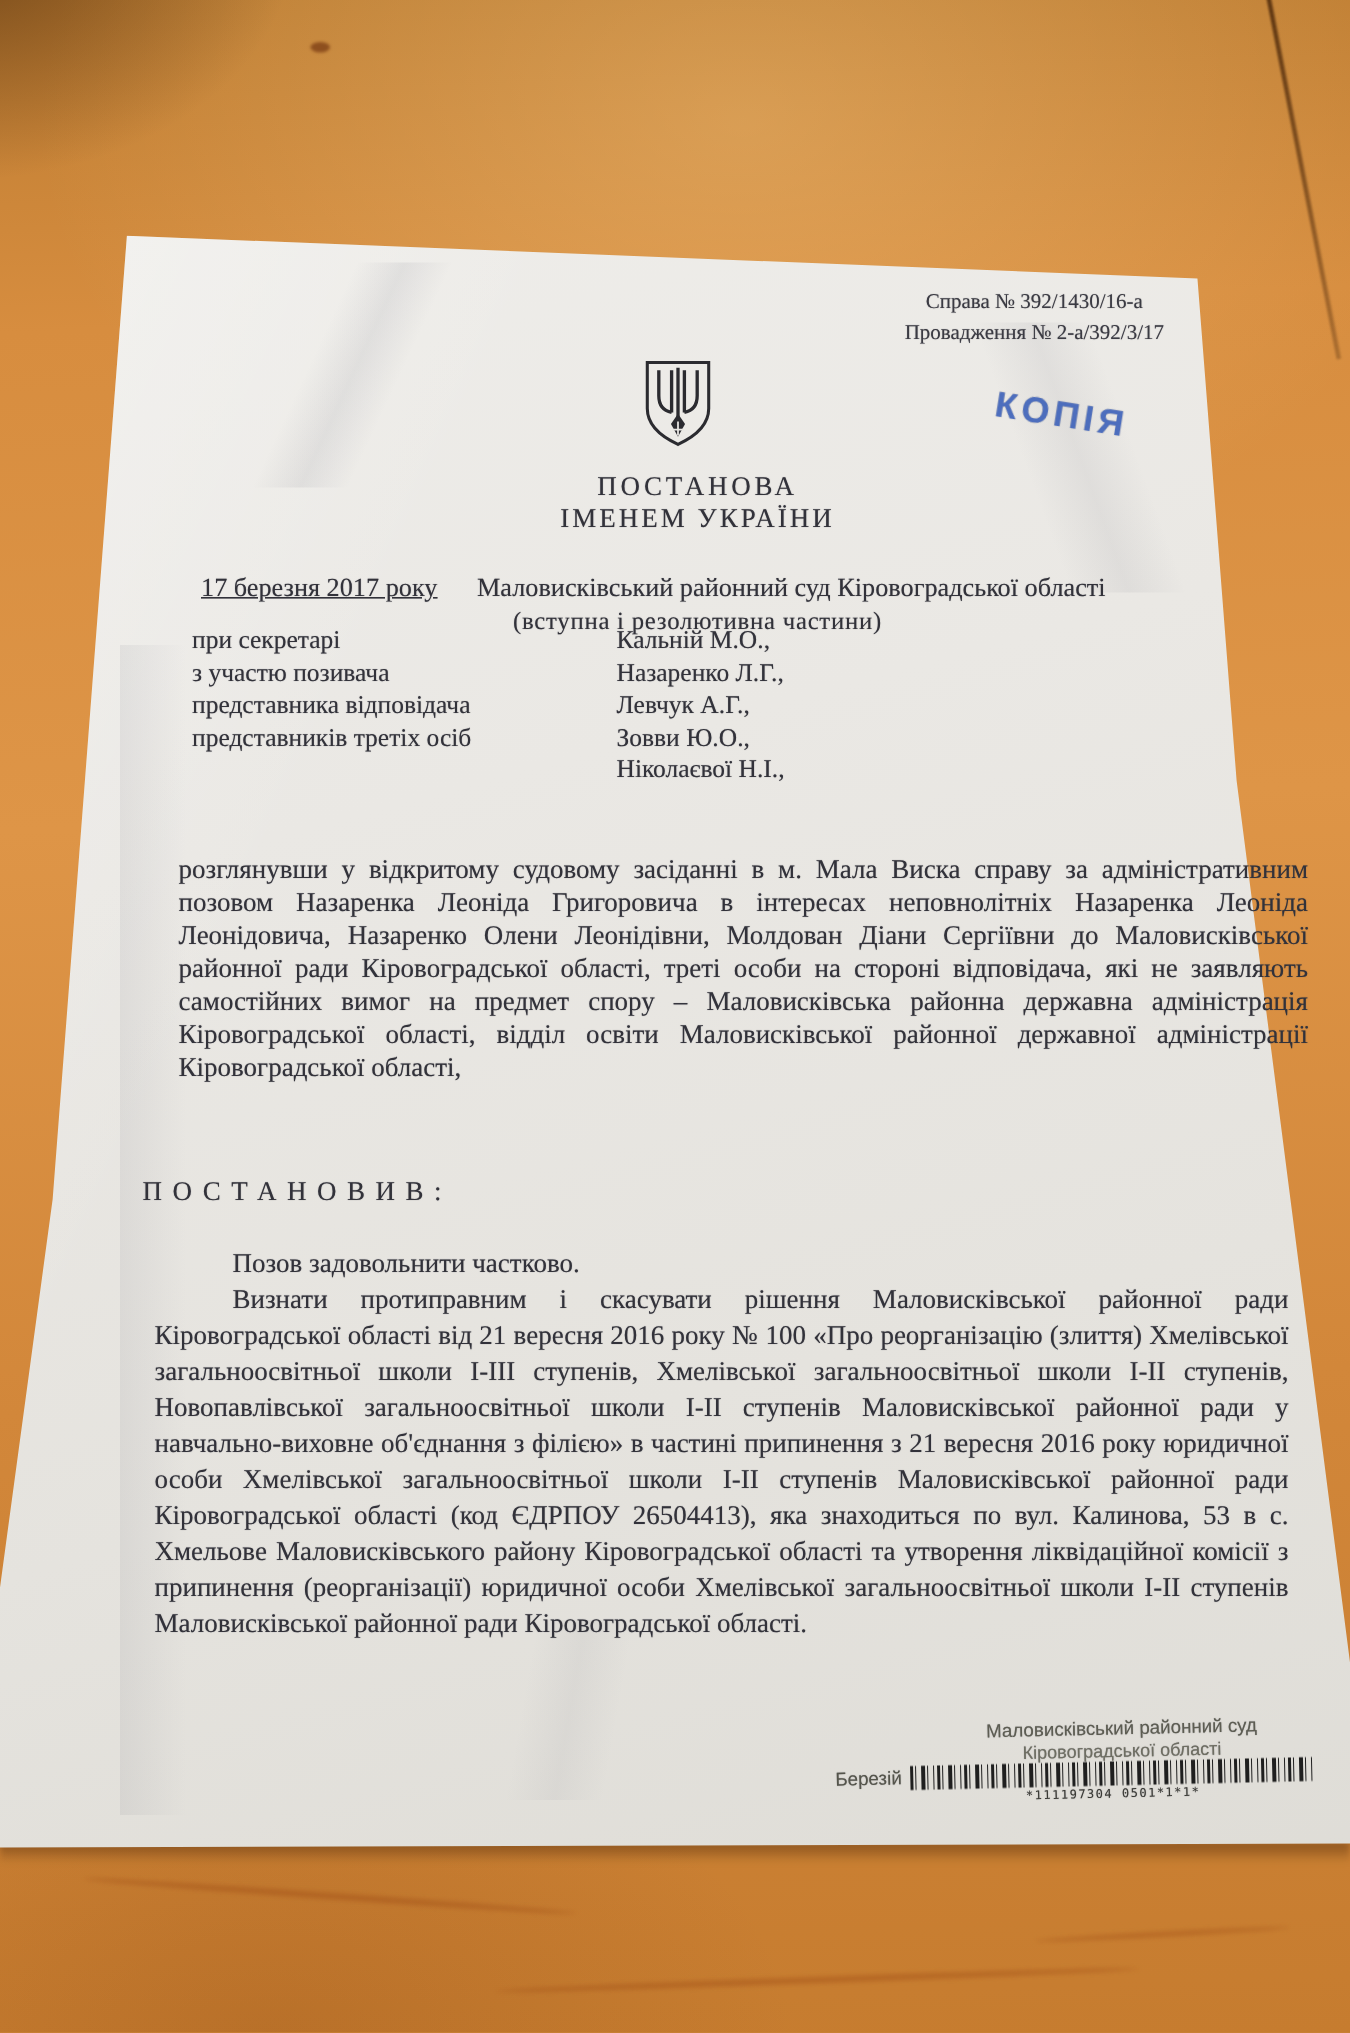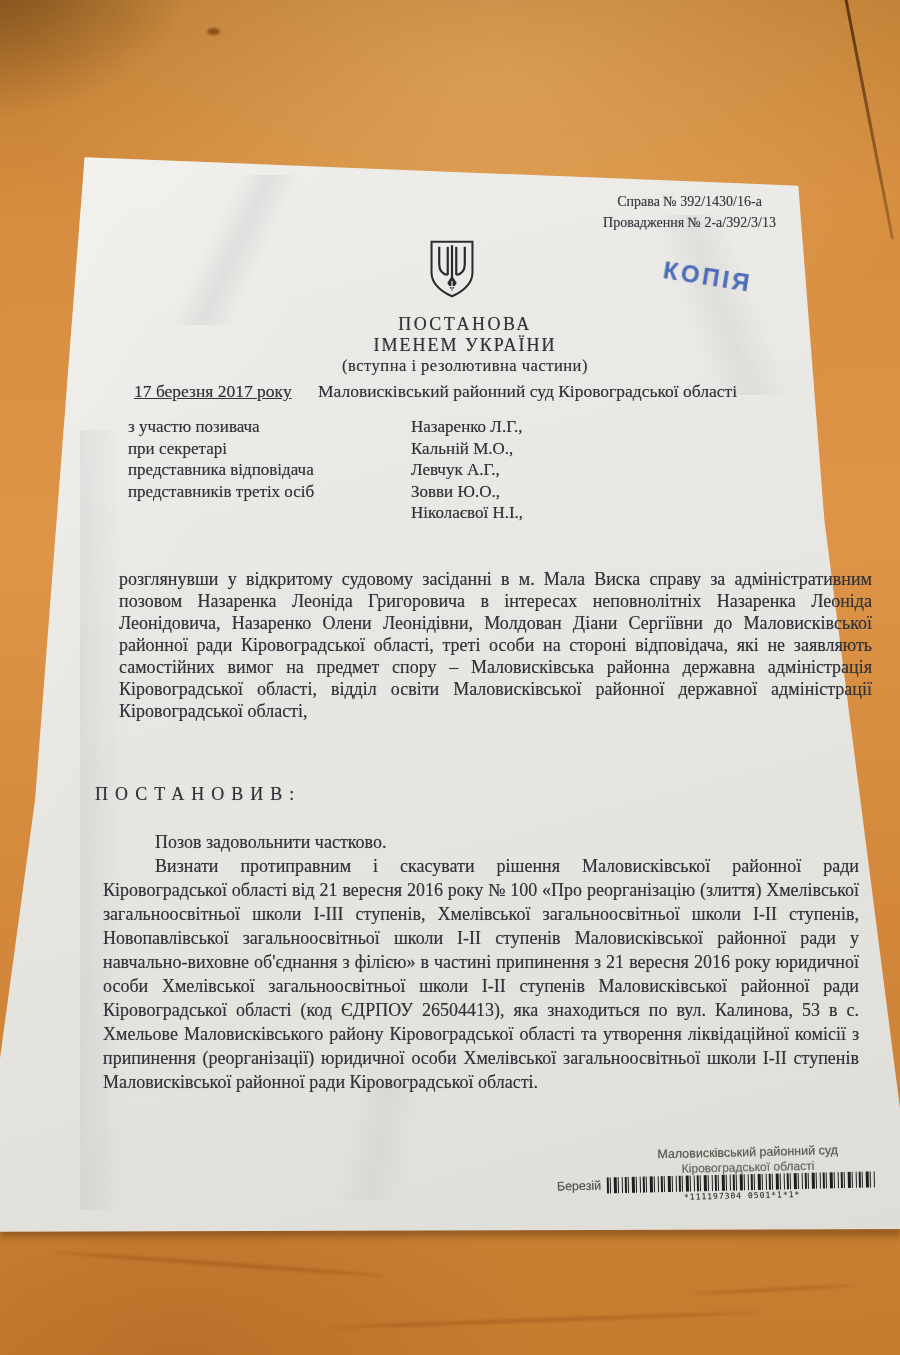--- a/index.html
+++ b/index.html
@@ -46,21 +46,21 @@
   .content > div{position:absolute;}
 
   .case-info{right:124px;top:191px;font-size:14px;line-height:21px;text-align:center;color:#3b3b43;}
   .emblem{left:427px;top:240px;width:50px;height:58px;}
   .copy-stamp{left:663px;top:263px;font-family:"Liberation Sans",sans-serif;font-weight:bold;
     font-size:24px;letter-spacing:3px;color:rgba(64,104,200,.82);transform:rotate(9deg);
     filter:blur(.4px);}
   .doc-title{left:95px;top:314px;width:740px;text-align:center;font-weight:normal;}
   .doc-title .t1{font-size:18px;letter-spacing:2.5px;line-height:21px;}
   .doc-title .t2{font-size:18px;letter-spacing:2px;line-height:21px;}
-  .doc-title .t3{font-size:16.5px;letter-spacing:.5px;line-height:20px;}
+  .doc-title .t3{font-size:16.5px;letter-spacing:.5px;line-height:20px;margin-top:48px;}
   .dateline{left:0;top:381px;width:900px;font-size:17.5px;}
   .dateline .date{position:absolute;left:134px;top:0;text-decoration:underline;}
   .dateline .court{position:absolute;left:318px;top:0;}
   .composition{left:128px;top:416px;width:640px;font-size:17px;}
   .composition .row{height:21.5px;line-height:21.5px;}
   .composition .lab{display:inline-block;width:283px;}
   .preamble{left:119px;top:568px;width:753px;font-size:18px;line-height:22px;text-align:justify;}
   .resolved{left:95px;top:784px;width:740px;text-align:left;font-weight:normal;
     font-size:18px;letter-spacing:7px;}
   .resolution{left:103px;top:830px;width:756px;font-size:18px;line-height:24px;text-align:justify;}
@@ -101,21 +101,21 @@
     <div class="crease crease1"></div>
     <div class="crease crease2"></div>
     <div class="crease crease3"></div>
     <div class="crease crease4"></div>
   </div>
 
   <div class="content">
 
     <div class="case-info">
       <div>Справа № 392/1430/16-а</div>
-      <div>Провадження № 2-а/392/3/13</div>
+      <div>Провадження № 2-а/392/3/17</div>
     </div>
 
     <div class="emblem">
       <svg width="50" height="58" viewBox="0 0 52 68" xmlns="http://www.w3.org/2000/svg">
         <path d="M2 2 H50 V38 Q50 55 26 66 Q2 55 2 38 Z" fill="none" stroke="#2b2b30" stroke-width="2.4"></path>
         <g fill="none" stroke="#2b2b30" stroke-width="2.6">
           <path d="M11 8 V28 Q11 39 21 41"></path>
           <path d="M21 8 V41"></path>
           <path d="M26 6 V45"></path>
           <path d="M31 8 V41"></path>
@@ -134,24 +134,24 @@
       <div class="t3">(вступна і резолютивна частини)</div>
     </div>
 
     <div class="dateline">
       <span class="date">17 березня 2017 року</span>
       <span class="court">Маловисківський районний суд Кіровоградської області</span>
     </div>
 
     <div class="composition">
       <div class="row">
-        <span class="lab">з участю позивача</span><span>Назаренко Л.Г.,</span>
+        <span class="lab">при секретарі</span><span>Кальній М.О.,</span>
       </div>
       <div class="row">
-        <span class="lab">при секретарі</span><span>Кальній М.О.,</span>
+        <span class="lab">з участю позивача</span><span>Назаренко Л.Г.,</span>
       </div>
       <div class="row">
         <span class="lab">представника відповідача</span><span>Левчук А.Г.,</span>
       </div>
       <div class="row">
         <span class="lab">представників третіх осіб</span><span>Зовви Ю.О.,</span>
       </div>
       <div class="row">
         <span class="lab"></span><span>Ніколаєвої Н.І.,</span>
       </div>

